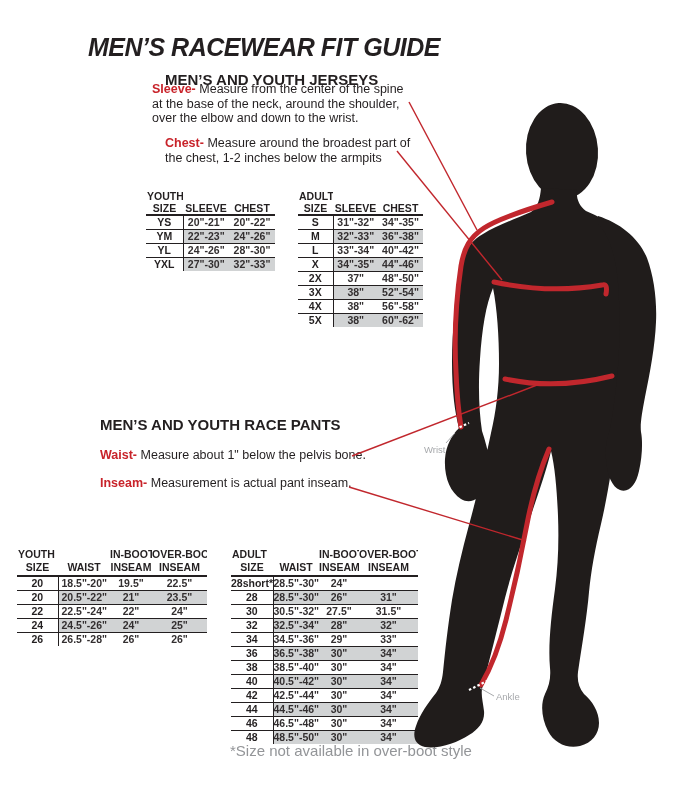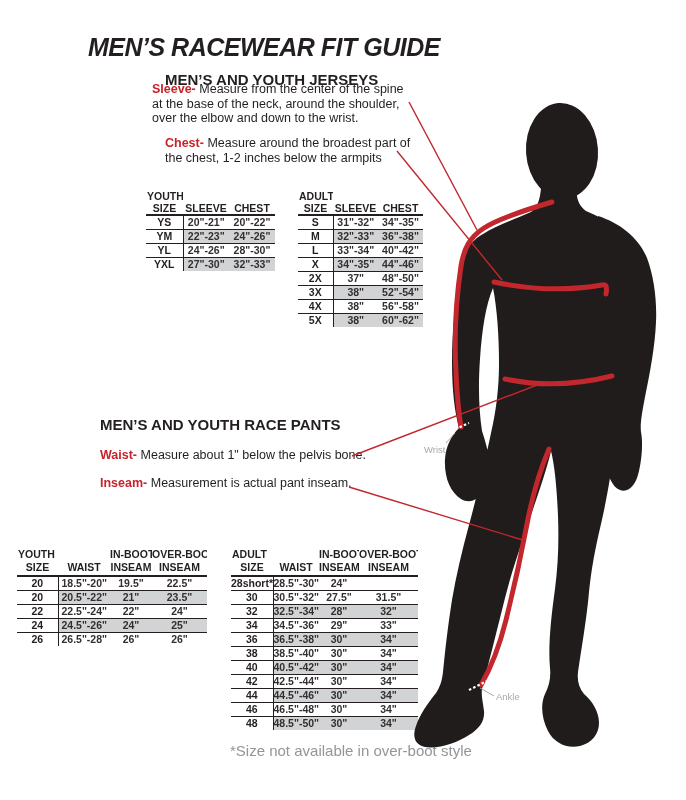--- a/index.html
+++ b/index.html
@@ -262,20 +262,26 @@
             <th class="hc2">INSEAM</th>
             <th class="hc3">INSEAM</th>
           </tr>
         </thead>
         <tbody>
           <tr>
             <th>28short*</th>
             <td>28.5"-30"</td>
             <td>24"</td>
             <td></td>
+          </tr>
+          <tr class="odd">
+            <th>28</th>
+            <td>28.5"-30"</td>
+            <td>26"</td>
+            <td>31"</td>
           </tr>
           <tr>
             <th>30</th>
             <td>30.5"-32"</td>
             <td>27.5"</td>
             <td>31.5"</td>
           </tr>
           <tr class="odd">
             <th>32</th>
             <td>32.5"-34"</td>

